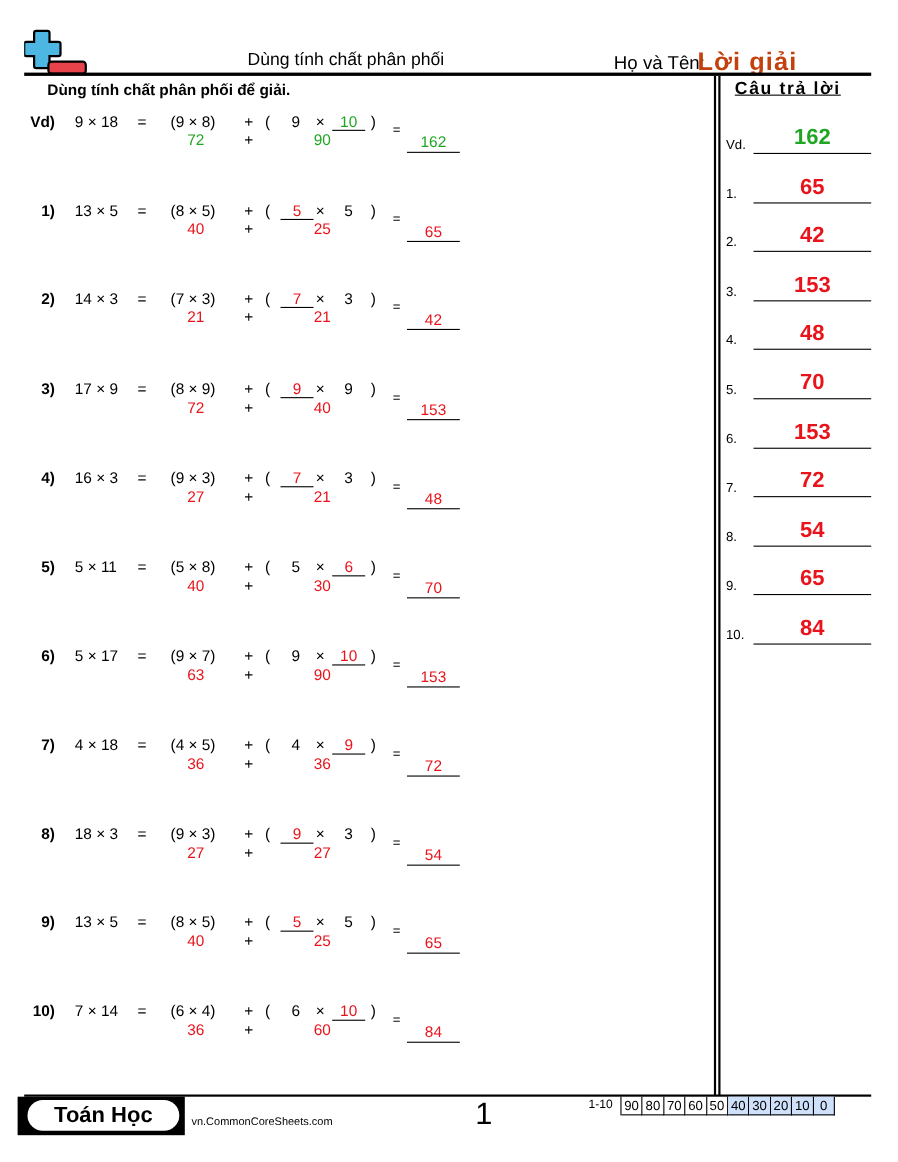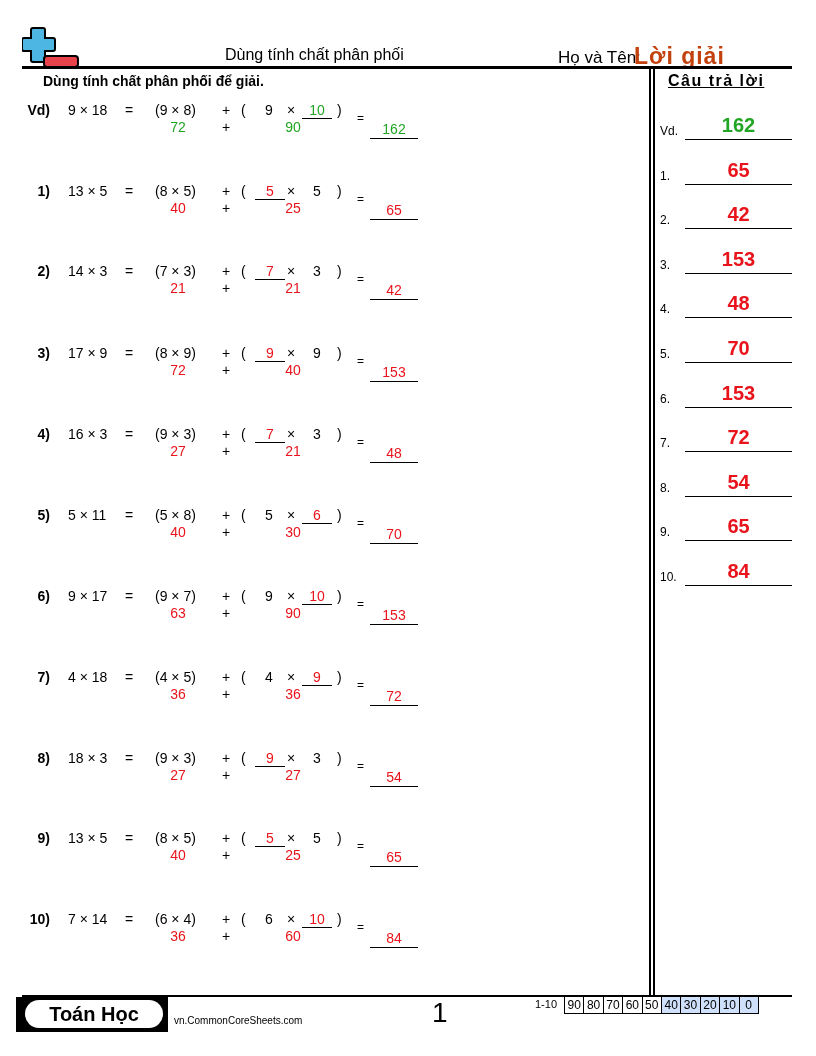--- a/index.html
+++ b/index.html
@@ -164,21 +164,21 @@
          <span class="blank red" style="left:302px;top:0">6</span>
     <span class="p-rpar">)</span>
     <span class="p-eq2">=</span>
     <span class="p-sub1 red">40</span>
     <span class="p-plus2">+</span>
     <span class="p-sub2 red">30</span>
     <span class="p-total red">70</span>
     </div>
     <div class="problem" style="top: 588px;">
     <span class="p-num" style="left:20px;top:0">6)</span>
-    <span class="p-prob">9 × 17</span>
+    <span class="p-prob">5 × 17</span>
     <span class="p-eq1">=</span>
     <span class="p-grp1">(9 × 7)</span>
     <span class="p-plus1">+</span>
     <span class="p-lpar">(</span>
     <span style="left:265px;top:0">9</span>
          <span class="p-times">×</span>
          <span class="blank red" style="left:302px;top:0">10</span>
     <span class="p-rpar">)</span>
     <span class="p-eq2">=</span>
     <span class="p-sub1 red">63</span>

